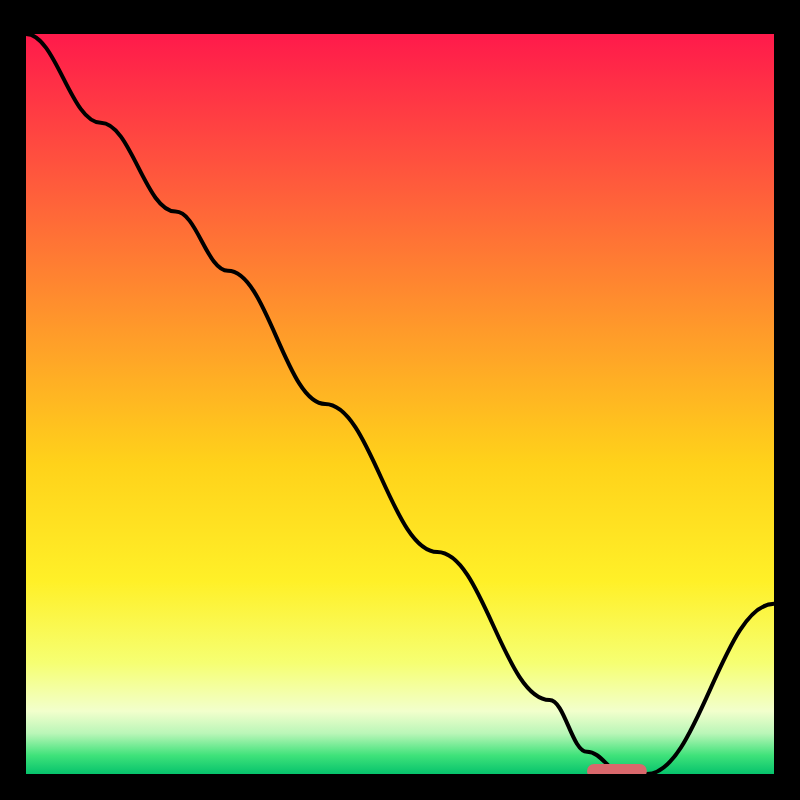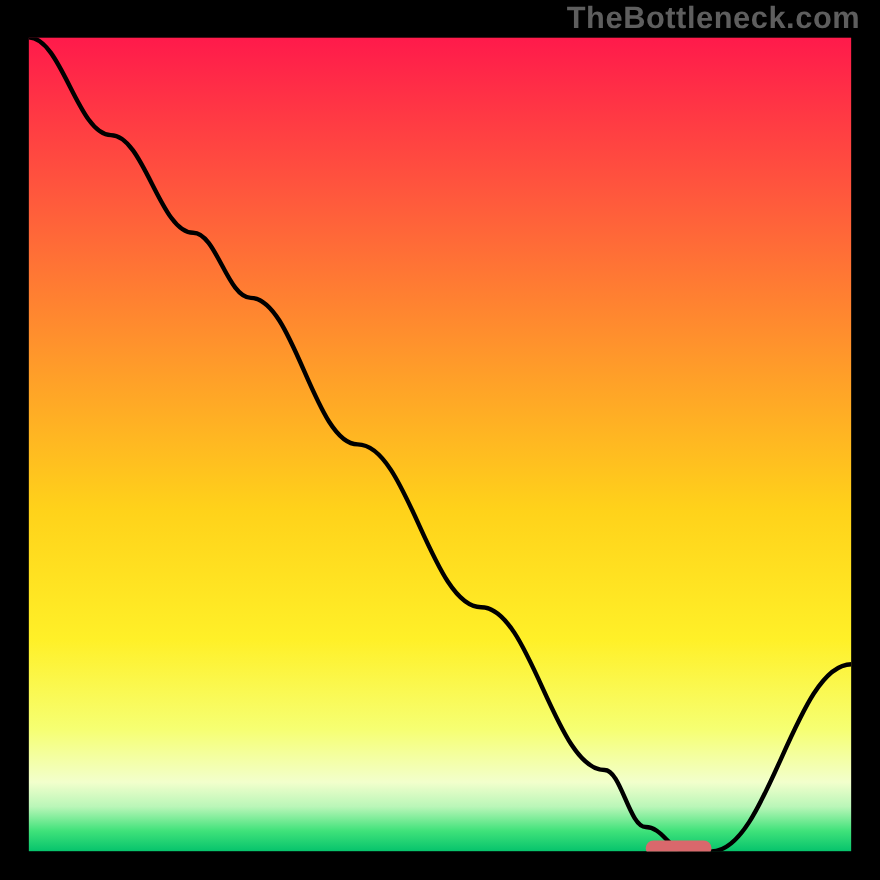--- a/index.html
+++ b/index.html
@@ -37,21 +37,20 @@
   }
   .plot svg {
     display: block;
   }
 </style>
 </head>
 <body>
 
 <div class="frame">
 
-  <div class="watermark">TheBottleneck.com</div>
 
   <div class="plot">
     <svg id="chart-svg" viewBox="0 0 748 740" width="748" height="740">
       <defs>
         <linearGradient id="bg-grad" x1="0" y1="0" x2="0" y2="1">
             <stop offset="0%" stop-color="#ff1a4b"></stop>
             <stop offset="20%" stop-color="#ff5a3c"></stop>
             <stop offset="40%" stop-color="#ff9a2a"></stop>
             <stop offset="57.99999999999999%" stop-color="#ffd21a"></stop>
             <stop offset="74%" stop-color="#fff028"></stop>

